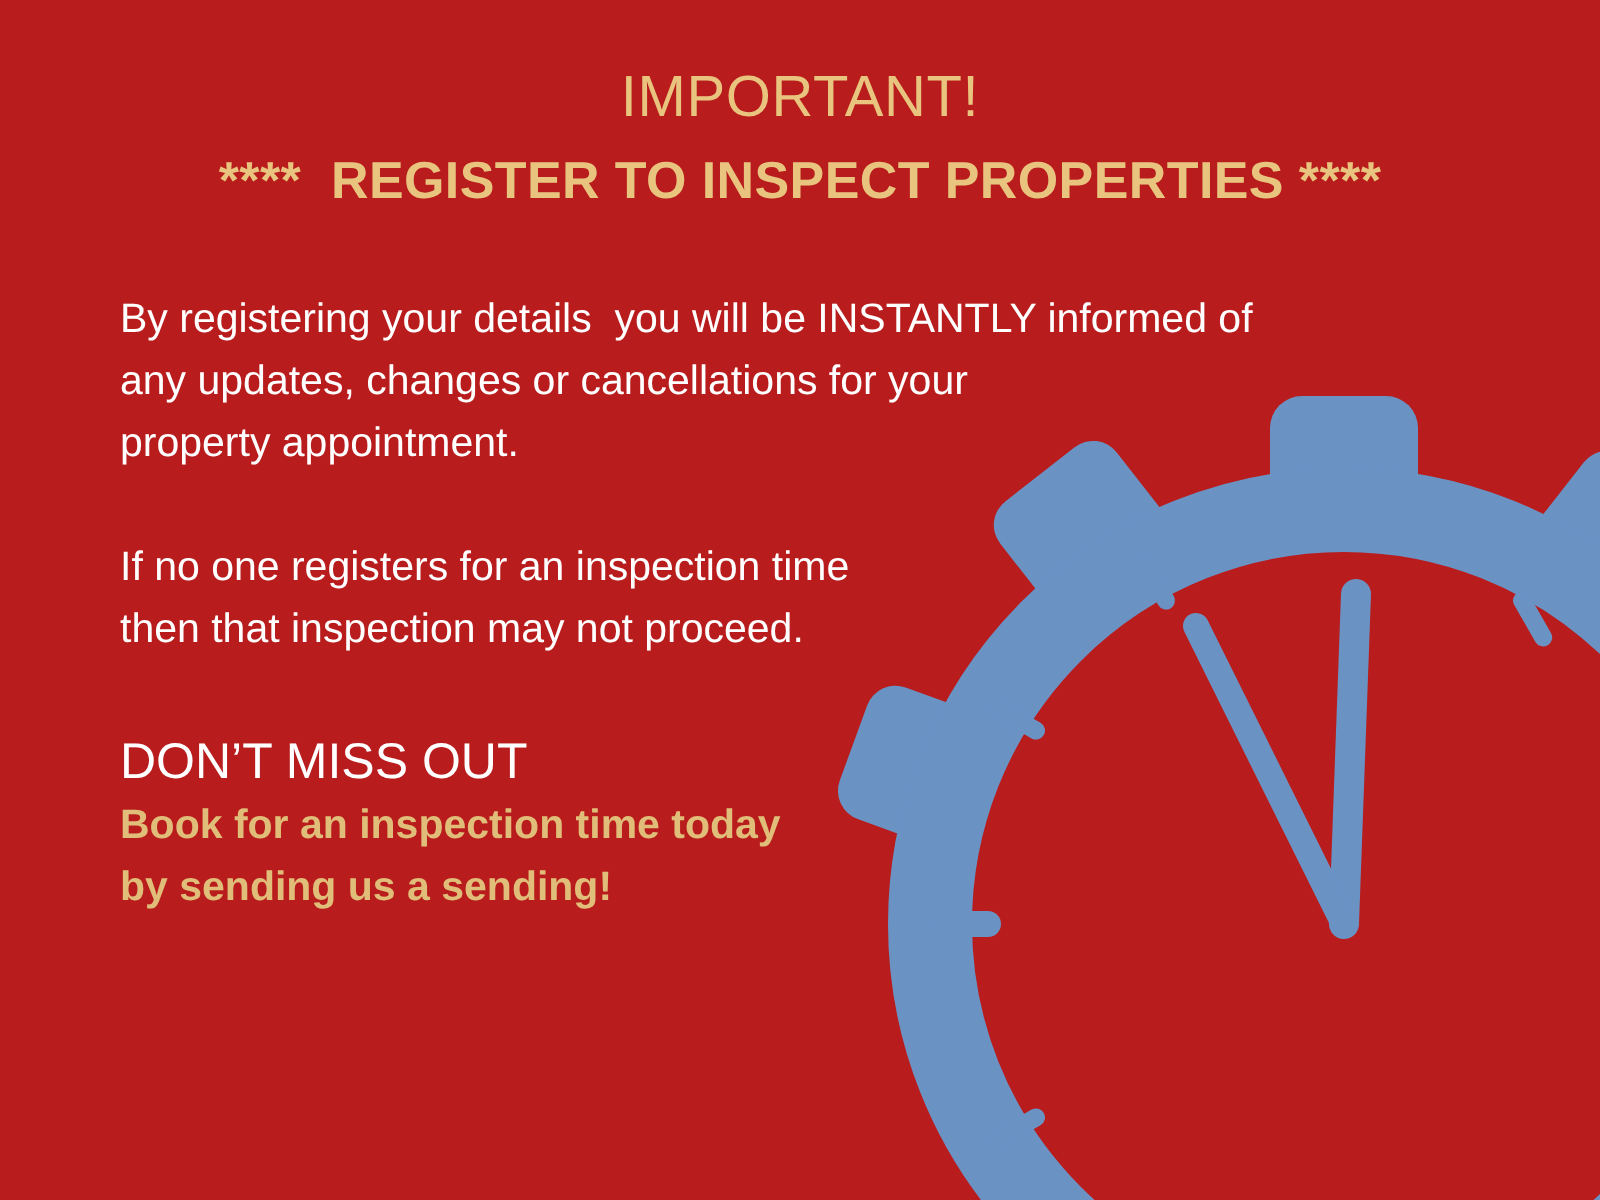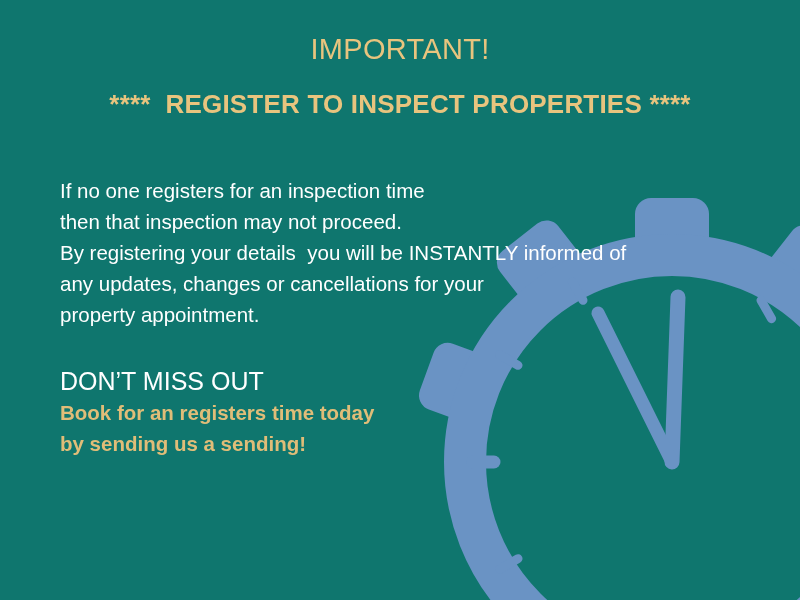--- a/index.html
+++ b/index.html
@@ -6,21 +6,21 @@
   html, body {
     margin: 0;
     padding: 0;
     background: #0f0f0f;
   }
   #slide {
     position: relative;
     width: 800px;
     height: 600px;
     overflow: hidden;
-    background: #0f766e;
+    background: #b91c1c;
     font-family: "Liberation Sans", "DejaVu Sans", sans-serif;
     -webkit-font-smoothing: antialiased;
   }
 
   
   #clock-art {
     position: absolute;
     left: 0;
     top: 0;
     width: 800px;
@@ -50,21 +50,21 @@
     font-weight: 400;
     line-height: 38px;
     letter-spacing: 0.3px;
   }
   .title-sub {
     color: #e8c47e;
     font-size: 26px;
     font-weight: 700;
     line-height: 40px;
     letter-spacing: 0.2px;
-    margin-top: 16px;
+    margin-top: 2px;
     white-space: pre;
   }
 
   .body-block {
     position: absolute;
     left: 60px;
     top: 144px;
     width: 680px;
   }
   .para {
@@ -157,27 +157,27 @@
   </svg>
 
   <div id="content">
 
     <div class="heading-block">
       <div class="title-main">IMPORTANT!</div>
       <div class="title-sub">****  REGISTER TO INSPECT PROPERTIES ****</div>
     </div>
 
     <div class="body-block">
-      <div class="para gap-top">If no one registers for an inspection time
-then that inspection may not proceed.</div>
       <div class="para">By registering your details  you will be INSTANTLY informed of
 any updates, changes or cancellations for your
 property appointment.</div>
+      <div class="para gap-top">If no one registers for an inspection time
+then that inspection may not proceed.</div>
     </div>
 
     <div class="closing-block">
       <div class="closing-plain">DON’T MISS OUT</div>
-      <div class="closing-gold">Book for an registers time today</div>
+      <div class="closing-gold">Book for an inspection time today</div>
       <div class="closing-gold">by sending us a sending!</div>
     </div>
 
   </div>
 </div>
 
 </body></html>

